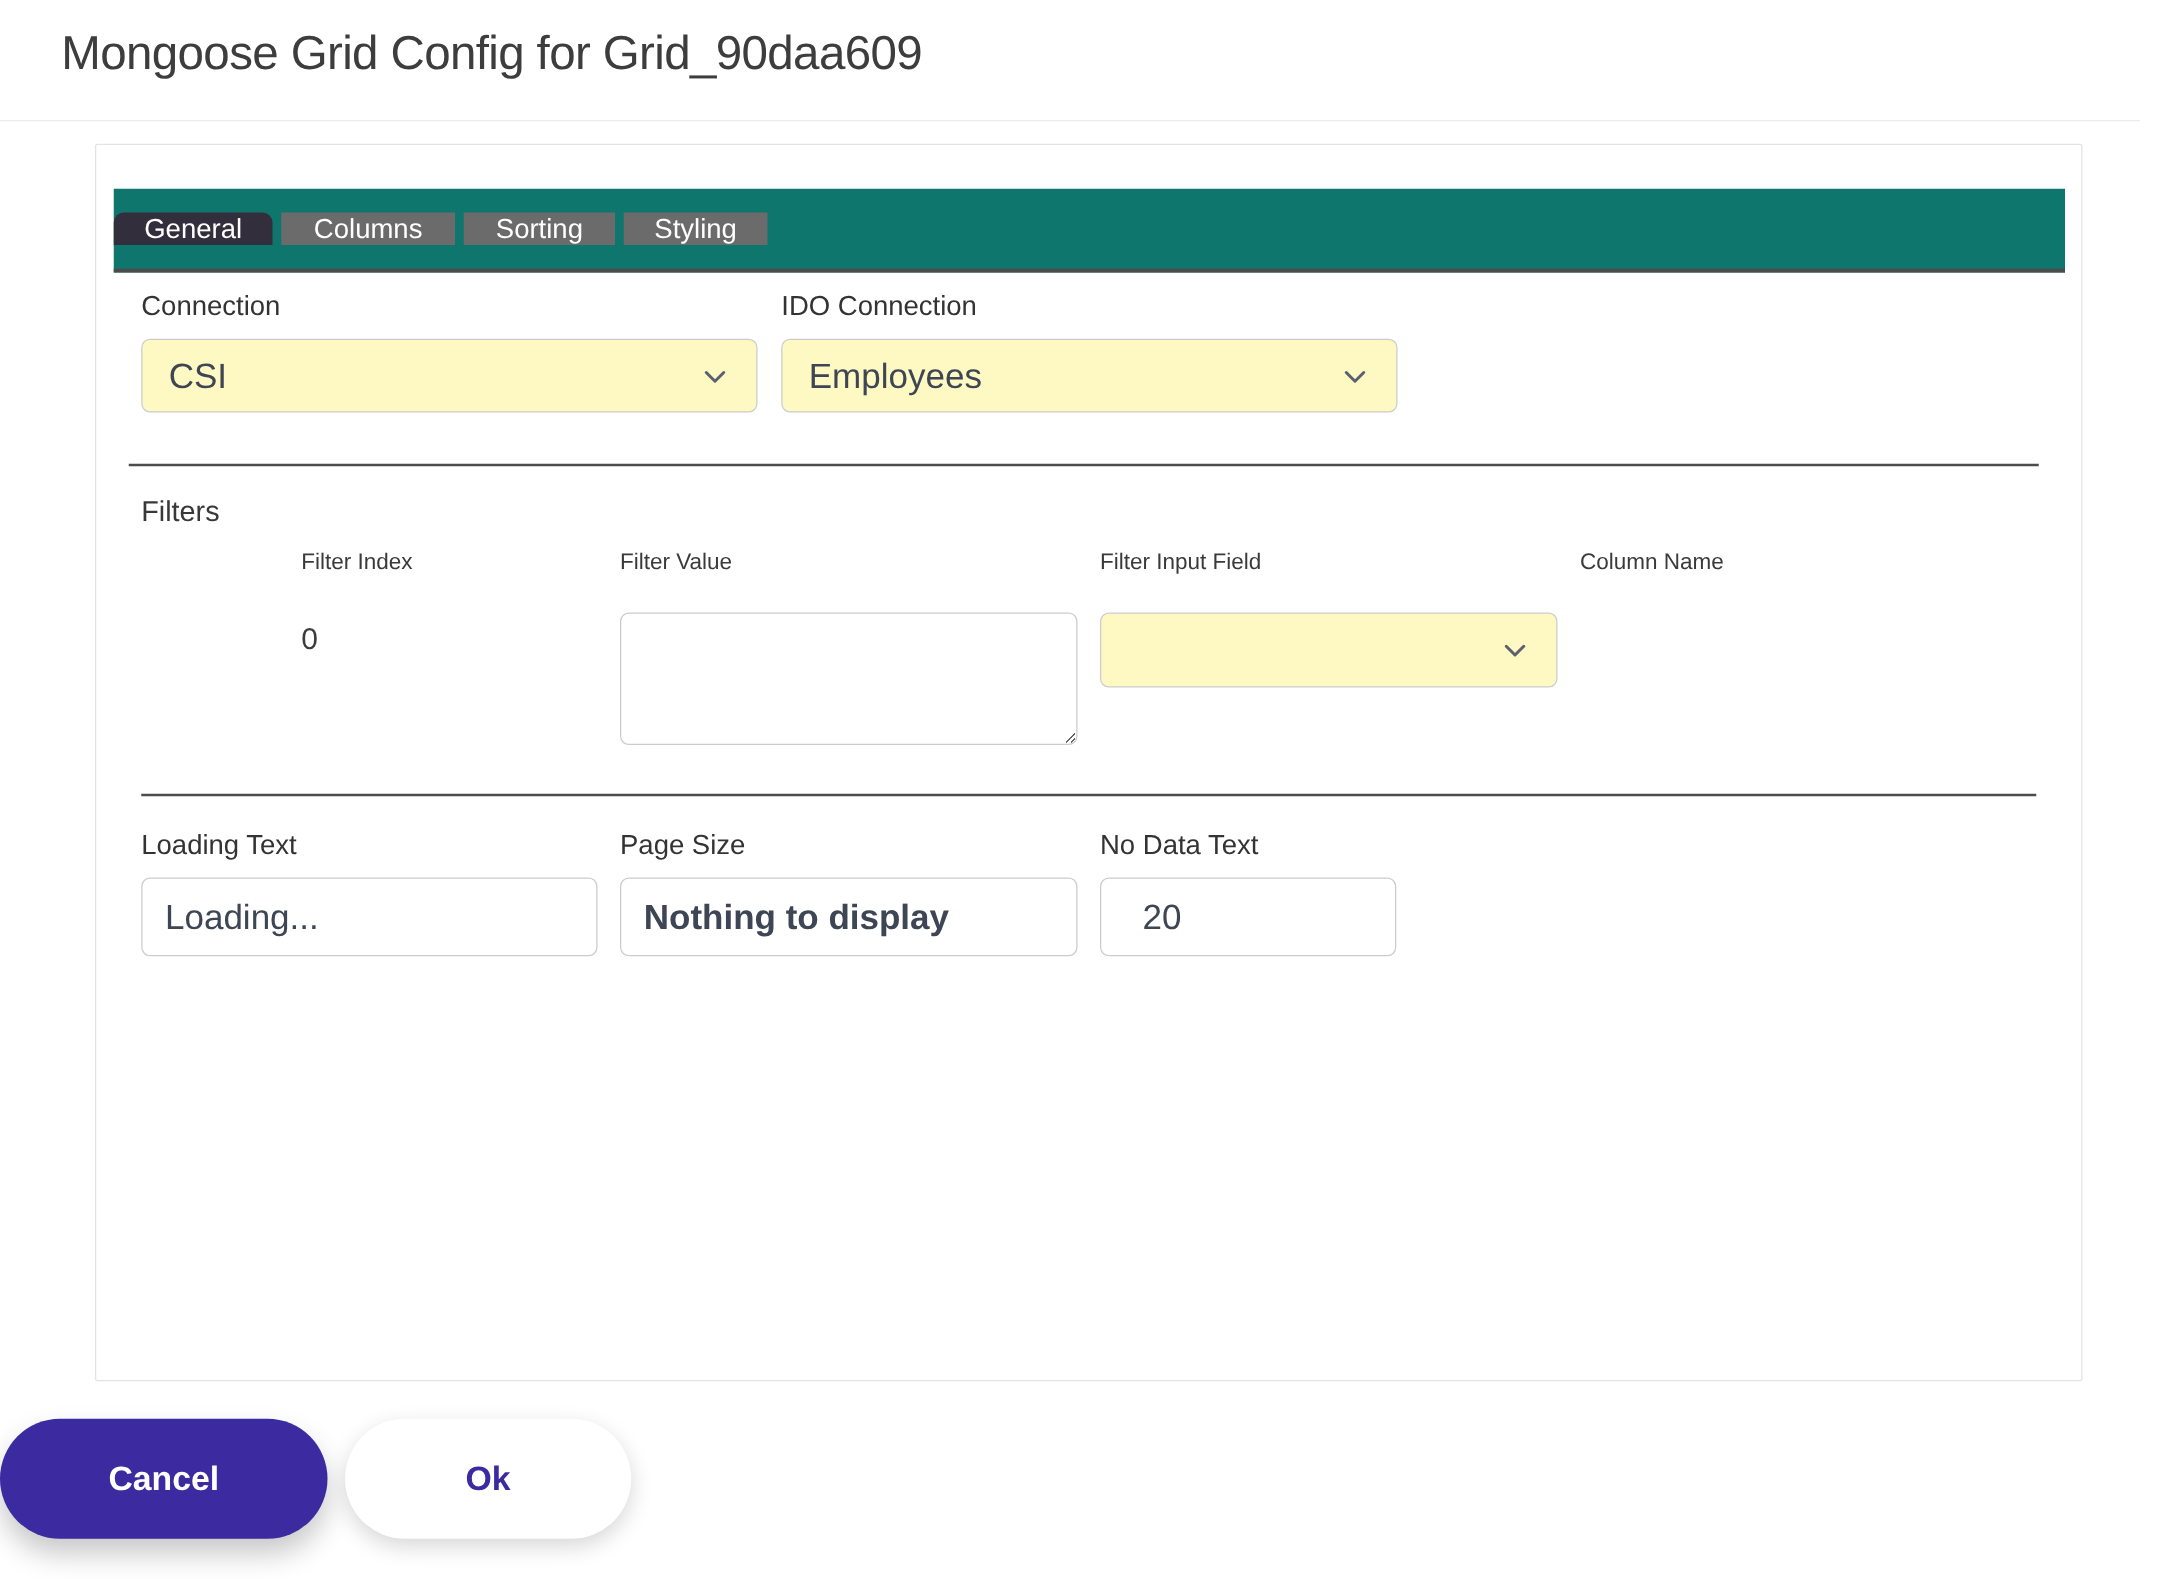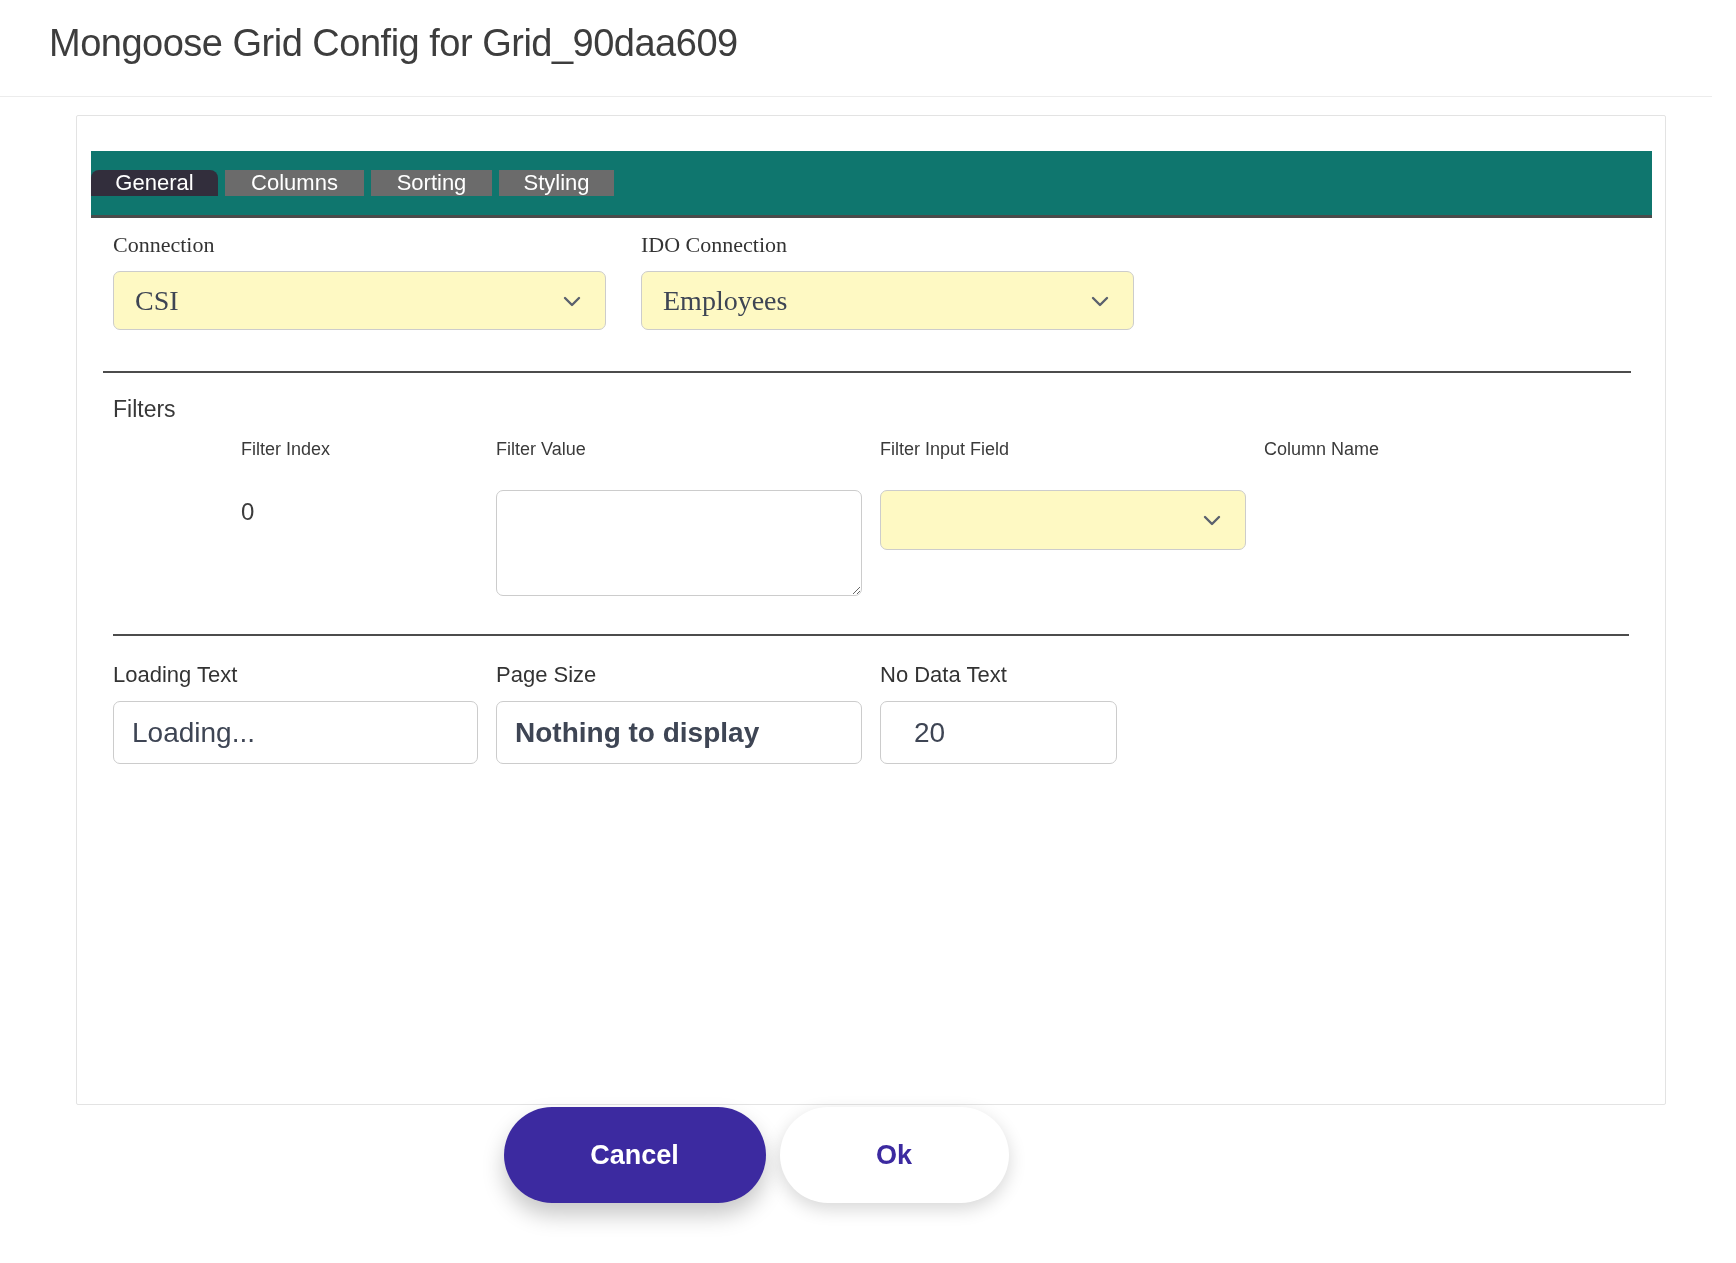--- a/index.html
+++ b/index.html
@@ -37,21 +37,21 @@
   .tab.active{
     background:#322e3c; border-radius:8px 8px 0 0;
     margin-top:-5px; margin-bottom:-5px; z-index:2;
   }
 
   
   .content{ position:absolute; left:36px; top:88px; width:1530px; }
 
   .field-label{ font-size:22px; color:#333333; }
 
-  .row-top{ display:flex; gap:35px; margin-top:28px;font-family:Liberation Serif, serif; }
+  .row-top{ display:flex; gap:19px; margin-top:28px; }
   .field-col{ display:flex; flex-direction:column; }
 
   .selectbox{
     margin-top:13px; height:59px; width:493px;
     border:1px solid #cccccc; border-radius:7px; background:#fef9c3;
     display:flex; align-items:center; justify-content:space-between;
     padding:0 20px 0 21px; cursor:pointer;
   }
   .selectbox .sel-text{ font-size:28px; color:#3e4554; }
   .chev{ width:26px; height:26px; flex:0 0 auto; }
@@ -88,22 +88,22 @@
     height:63px; border:1px solid #cccccc; border-radius:7px;
     font-family:"Liberation Sans",sans-serif; font-size:28px; color:#3e4554;
     padding:0 18px; outline:none; background:#fff;
   }
   .w-loading{ width:365px; }
   .w-nodata{ width:366px;font-weight:bold; }
   .w-pagesize{ width:237px;padding-left:33px; }
 
   
   .actions{
-    position:absolute; left:0; top:1107px; width:1512px;
-    display:flex; justify-content:center; gap:14px;
+    position:absolute; left:0; top:1135px; width:1512px;
+    display:flex; gap:14px;
   }
   .pill{
     height:96px; border:none; border-radius:48px; font-size:27px; font-weight:700;
     font-family:"Liberation Sans",sans-serif; cursor:pointer;
   }
   .pill-cancel{
     width:262px; background:#3c2aa0; color:#ffffff;
     box-shadow:0 12px 22px rgba(0,0,0,0.22);
   }
   .pill-ok{

